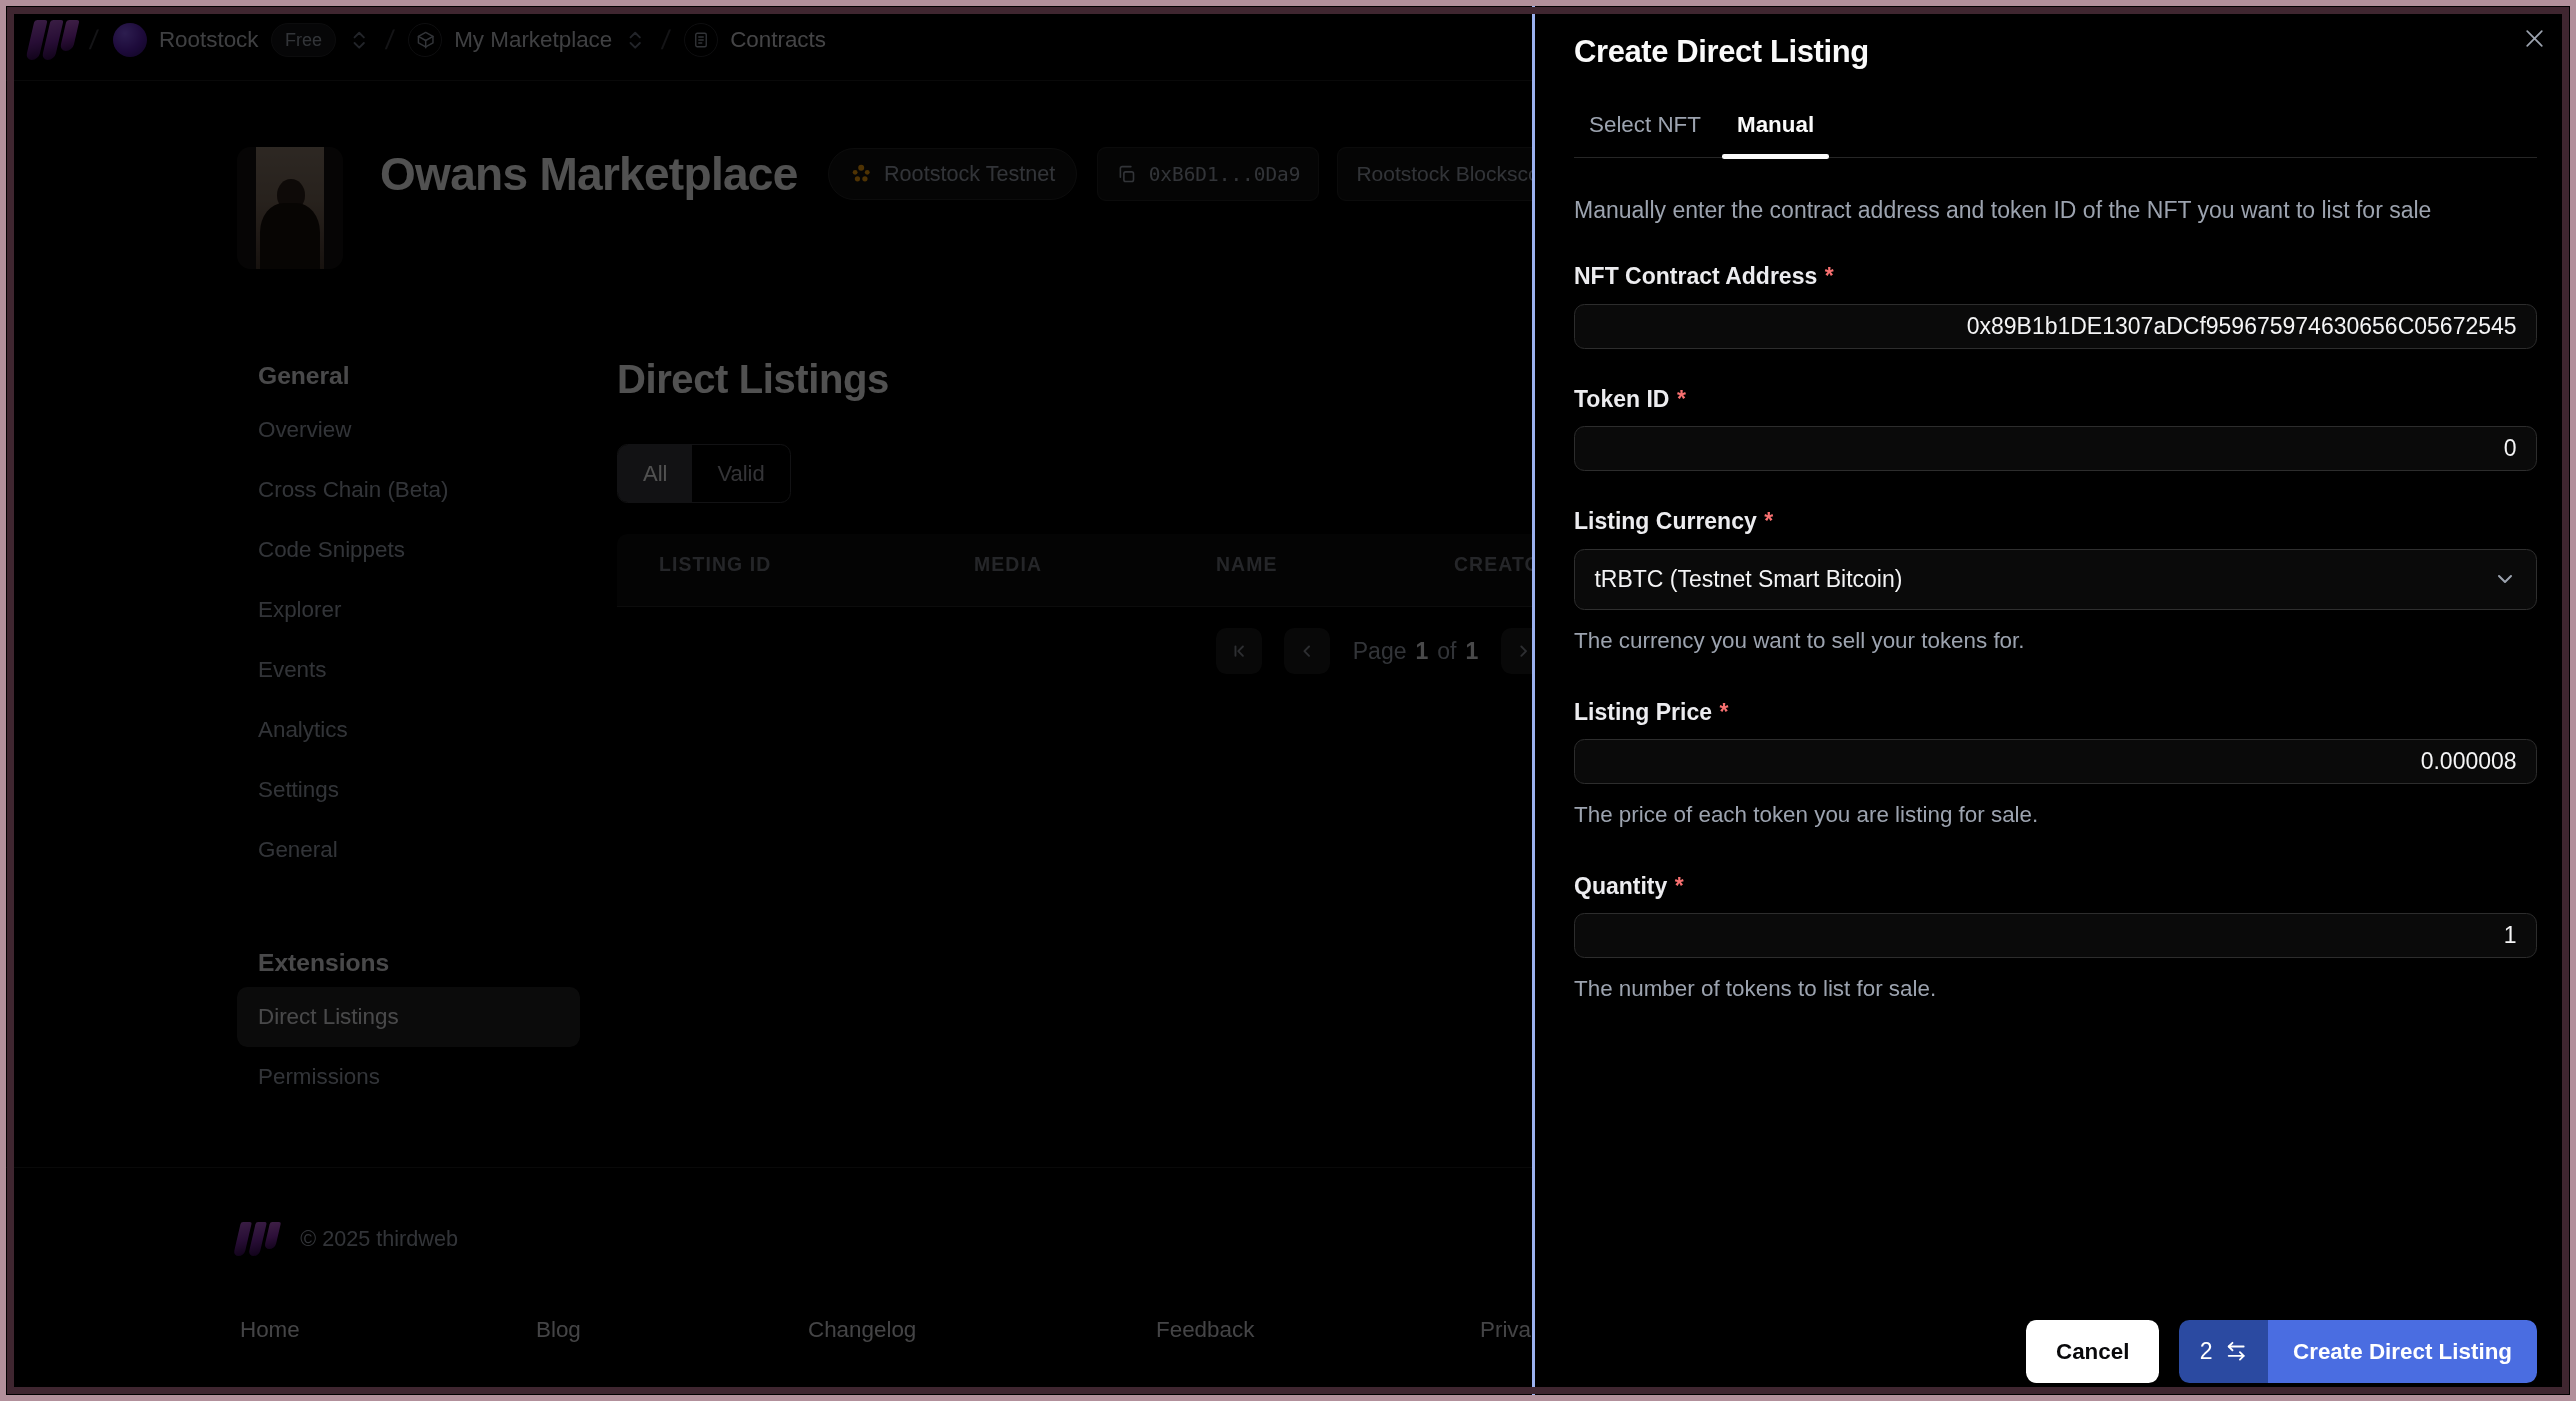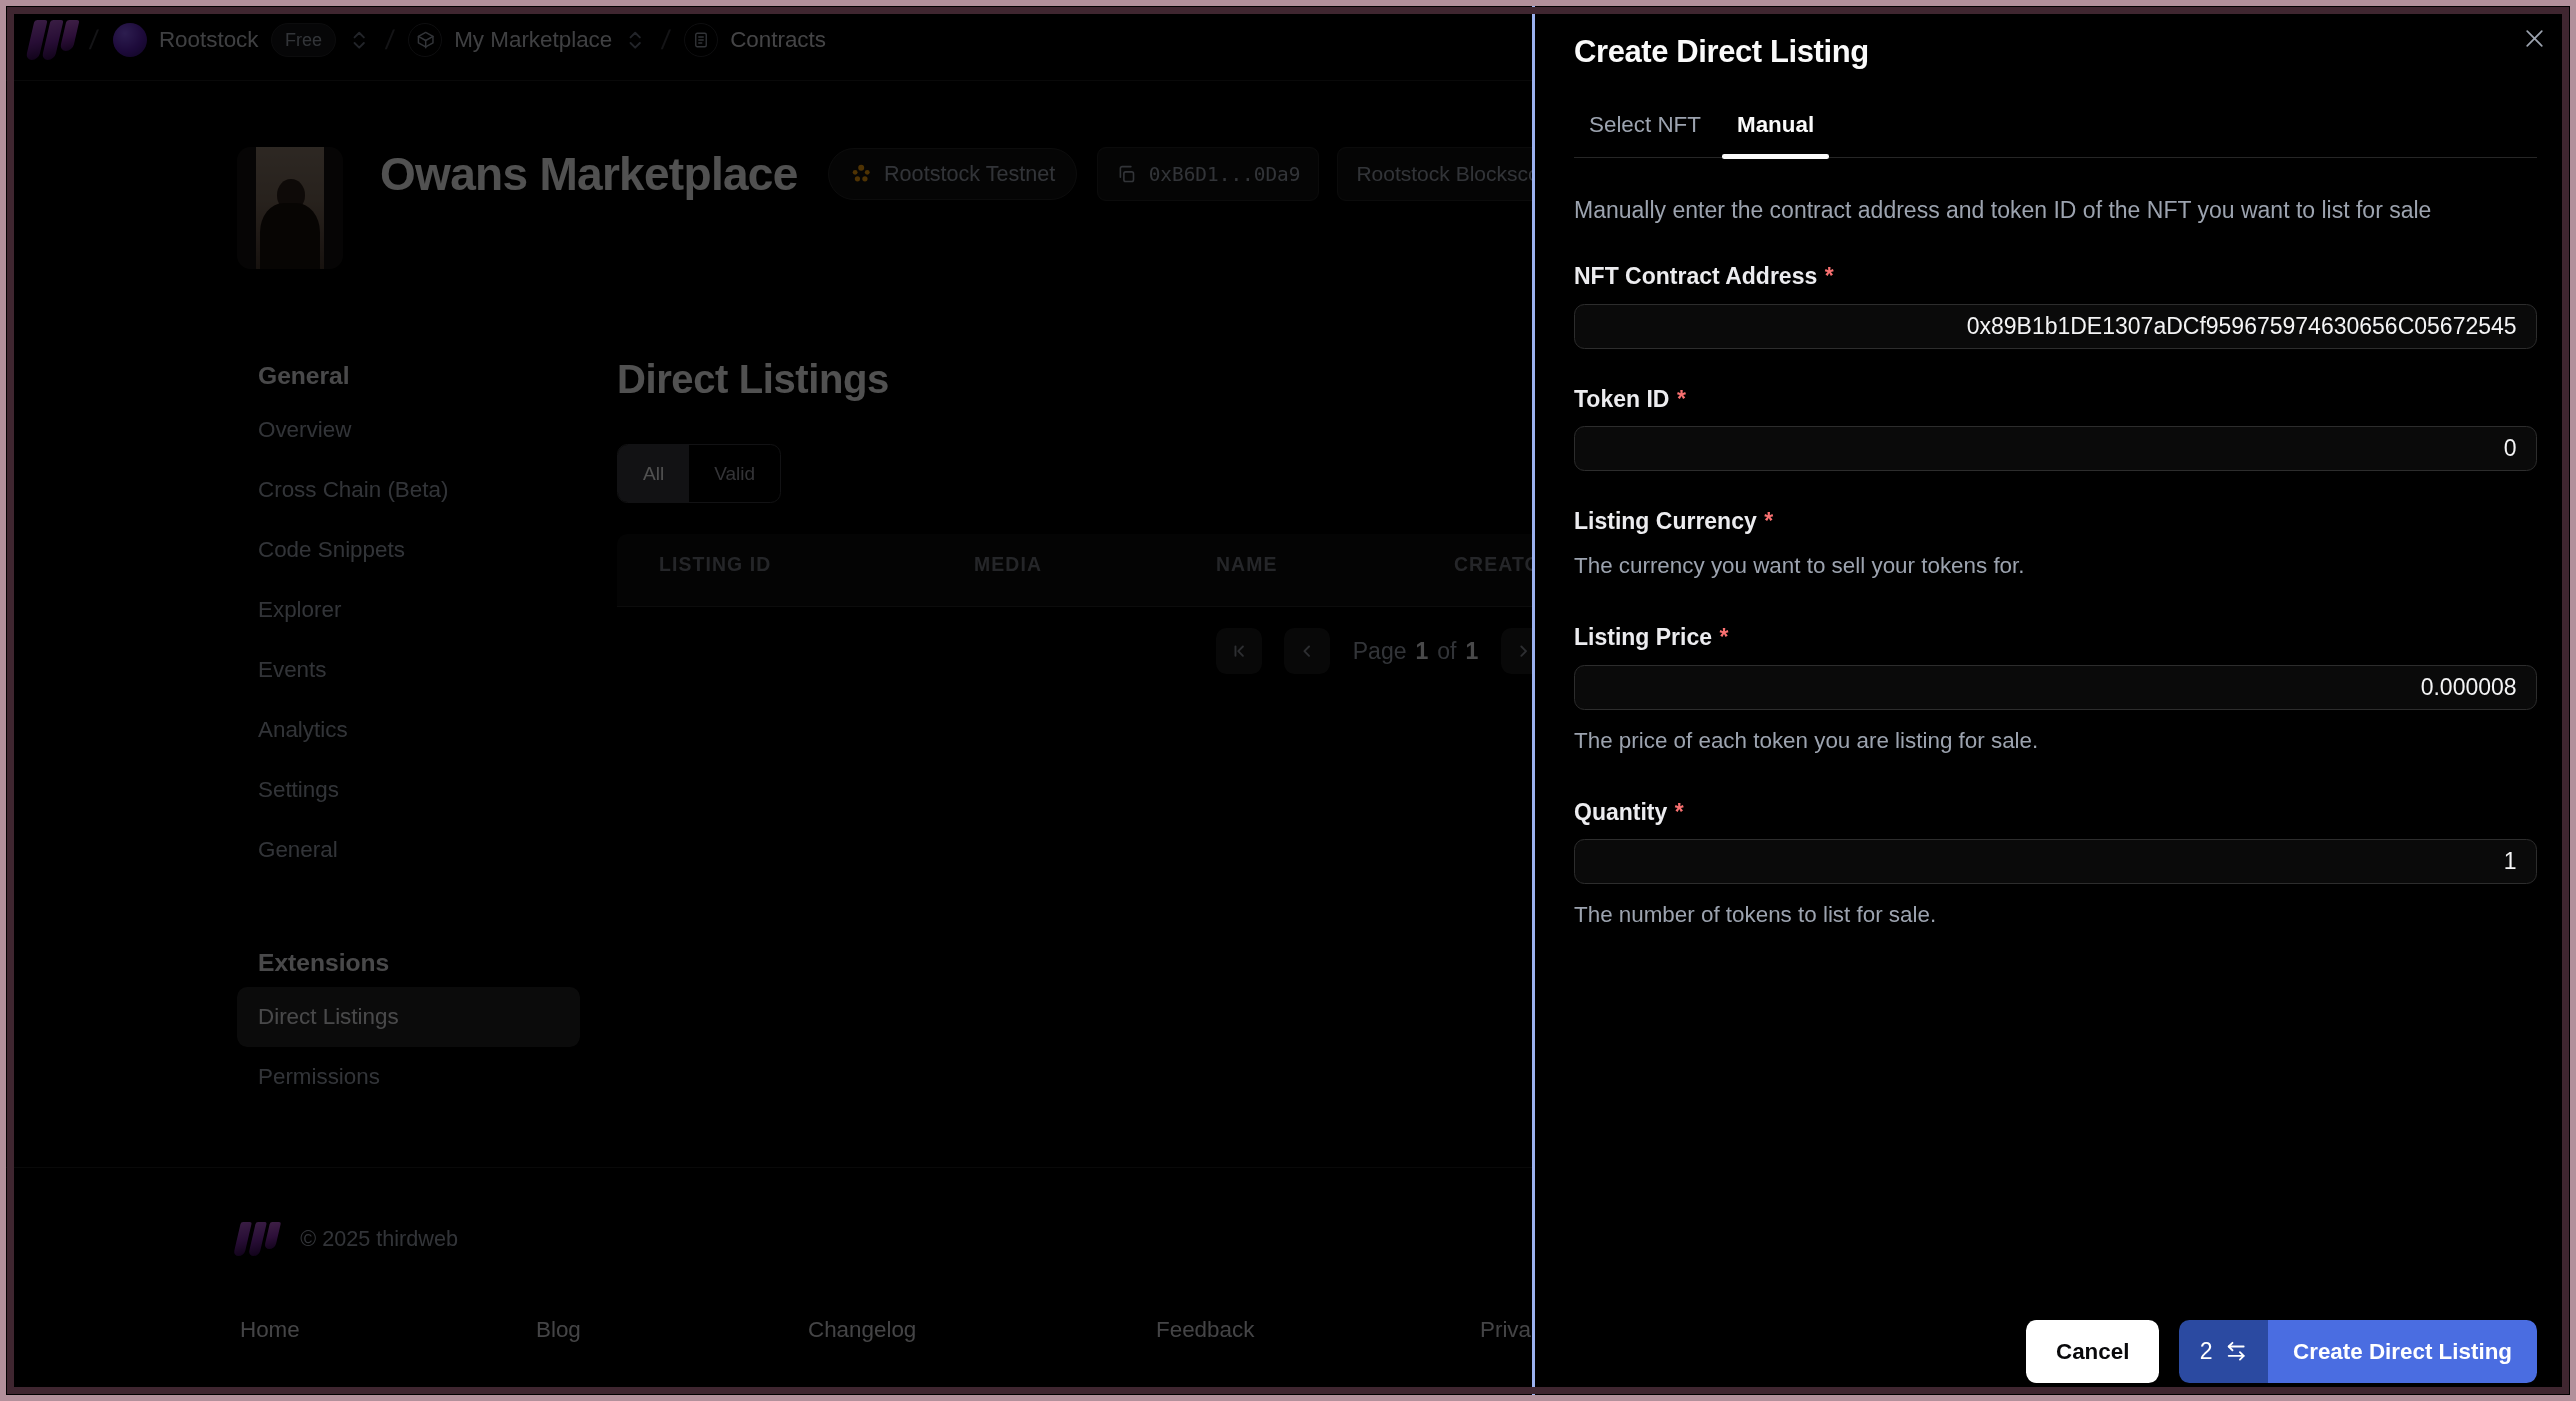--- a/index.html
+++ b/index.html
@@ -47,21 +47,21 @@
   .content { display:flex; margin:88px 0 0 237px; min-height:783px; }
   .sidebar { width:343px; flex:none; padding-top:4.5px; }
   .side-heading { font-size:24.6px; font-weight:600; color:#e4e4e7; padding-left:21px; margin-bottom:10.4px; }
   .side-item { height:60px; display:flex; align-items:center; padding-left:21px; font-size:22.4px; color:#9ca3af; border-radius:10.4px; }
   .side-item.active { background:#242424; color:#e4e4e7; }
   .side-gap { height:69px; }
 
   .main { margin-left:37px; width:969px; flex:none; }
   .main-heading { font-size:40px; font-weight:700; color:#fafafa; letter-spacing:-0.4px; }
   .seg { display:inline-flex; margin-top:42px; border:0.7px solid #3a3a3e; border-radius:10.4px; overflow:hidden; }
-  .seg-item { padding:0 25px; height:57px; display:flex; align-items:center; font-size:19px; color:#a1a1aa; background:transparent; }
+  .seg-item { padding:0 25px; height:57px; display:flex; align-items:center; font-size:22px; color:#a1a1aa; background:transparent; }
   .seg-item.active { background:#3a3a3e; color:#fafafa; }
   .tbl-head { position:relative; margin-top:31px; height:73px; background:#0d0d0d; border-radius:10.4px 10.4px 0 0; border-bottom:0.7px solid #262626; width:991px; }
   .tbl-head span { position:absolute; top:19px; font-size:19.4px; font-weight:600; letter-spacing:1.1px; color:#74777f; }
   .th-0{left:42px} .th-1{left:357px} .th-2{left:599px} .th-3{left:837px}
   .pagination { display:flex; align-items:center; gap:22.4px; margin:21px 0 0 599px; }
   .pg-btn { width:46px; height:46px; border-radius:10.4px; background:#1a1a1a; display:flex; align-items:center; justify-content:center; color:#8b8f98; flex:none; }
   .pg-label { font-size:23px; color:#9ca3af; display:flex; gap:9px; white-space:nowrap; }
   .pg-label b { color:#e4e4e7; font-weight:700; }
 
   .page-footer { border-top:0.7px solid #1e1e1e; position:absolute; left:0; right:0; top:1167px; height:235px; }
@@ -298,20 +298,26 @@
           <span class="req">*</span>
       </div>
       <input class="finput" type="text" value="0" style="">
     </div>
 
     <div class="fgroup">
       <div class="flabel">
         <span>Listing Currency</span>
           <span class="req">*</span>
       </div>
+      <div class="fselect">
+        <span>tRBTC (Testnet Smart Bitcoin)</span>
+        <svg width="24" height="24" viewBox="0 0 24 24" fill="none" stroke="#9ca3af" stroke-width="2" stroke-linecap="round" stroke-linejoin="round">
+            <path d="m6 9 6 6 6-6"></path>
+          </svg>
+      </div>
       <div class="fhelper">The currency you want to sell your tokens for.</div>
     </div>
 
     <div class="fgroup after-helper">
       <div class="flabel">
         <span>Listing Price</span>
           <span class="req">*</span>
       </div>
       <input class="finput" type="text" value="0.000008" style="">
       <div class="fhelper">The price of each token you are listing for sale.</div>

